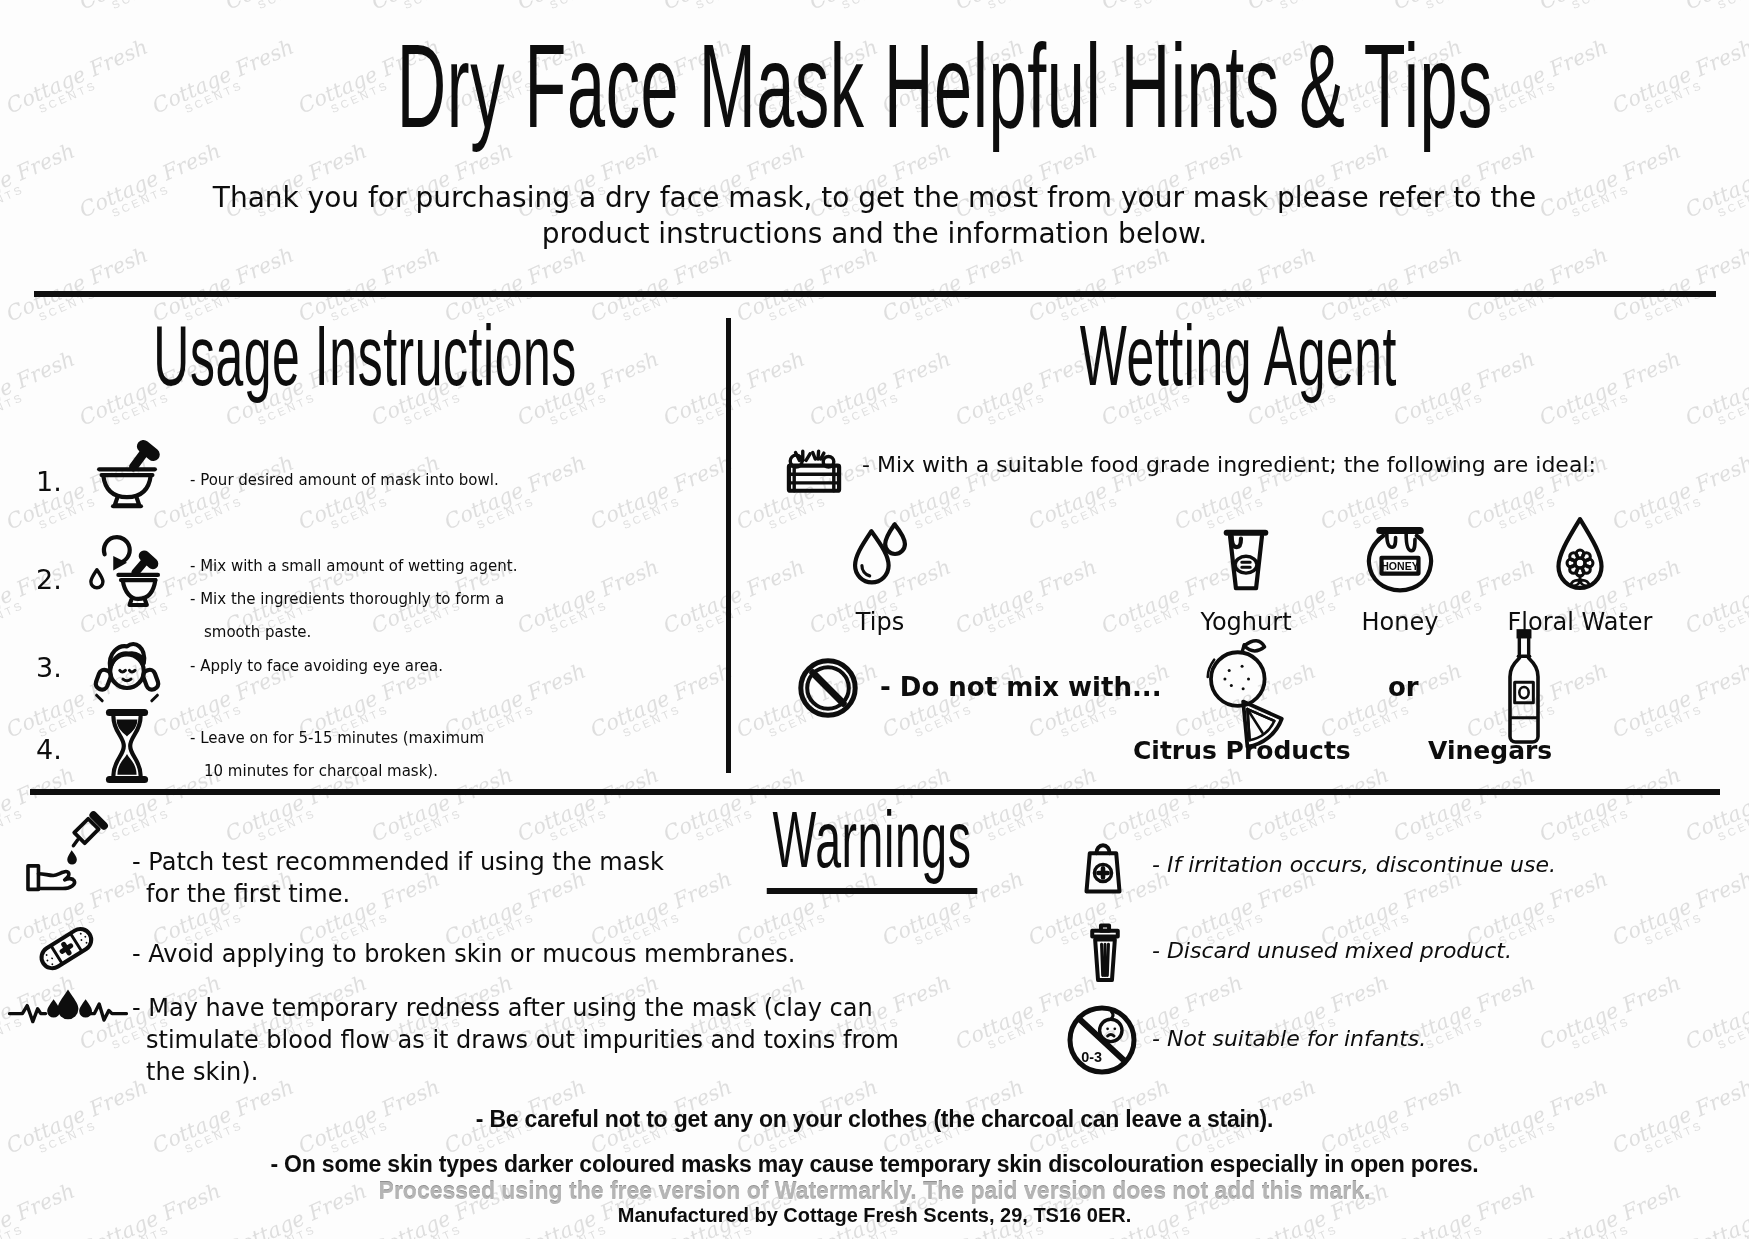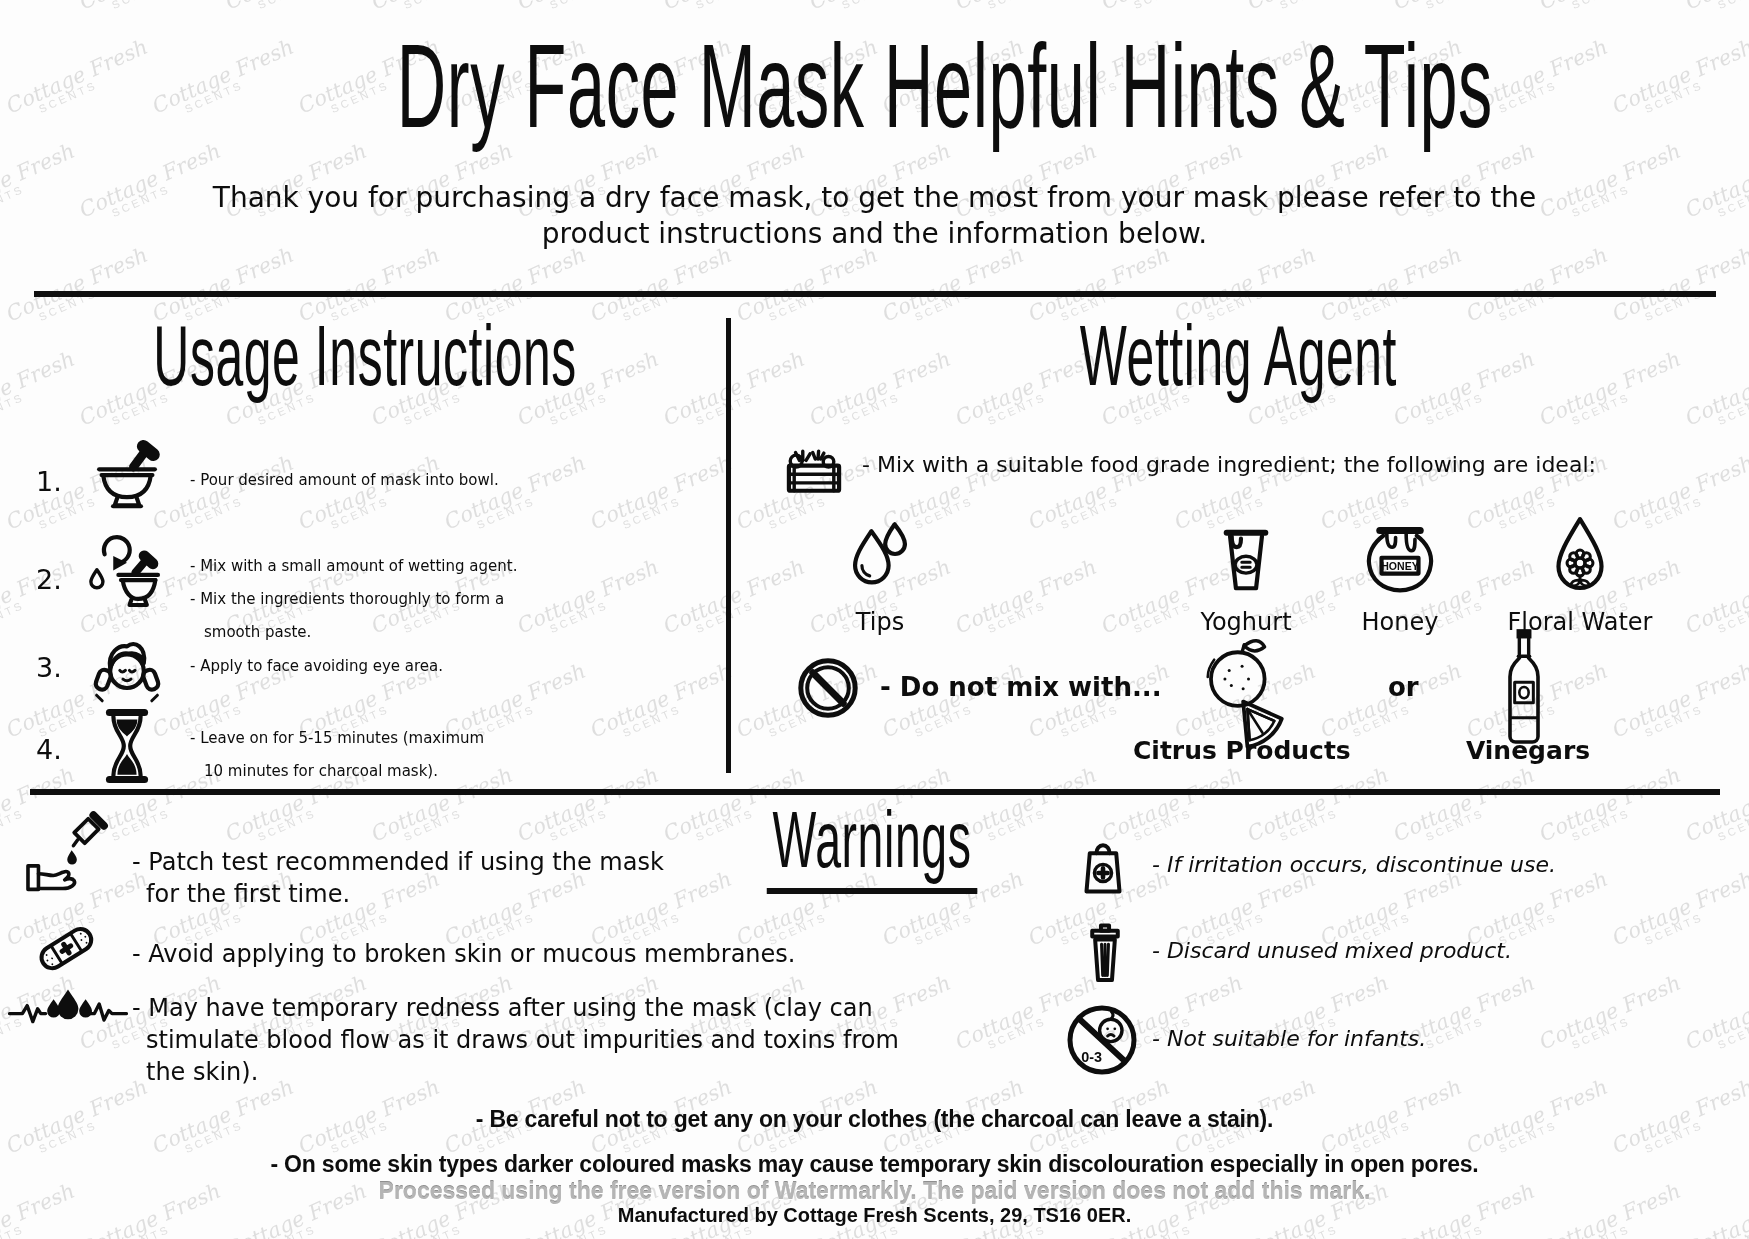--- a/index.html
+++ b/index.html
@@ -918,21 +918,21 @@
       <svg width="56" height="122" viewBox="0 0 60 130">
         <rect class="ink-fill" x="22" y="3" width="16" height="10"></rect>
         <path class="ink" d="M25 13 V30 M35 13 V30" style="stroke-width:3.4"></path>
         <path class="ink" d="M24 32 H36" style="stroke-width:3.4"></path>
         <path class="ink" d="M25 34 C18 41 15 46 15 54 V118 a6 6 0 0 0 6 6 H39 a6 6 0 0 0 6-6 V54 C45 46 42 41 35 34" style="stroke-width:3.6"></path>
         <rect class="ink" x="20" y="60" width="20" height="22" style="stroke-width:3"></rect>
         <ellipse class="ink" cx="30" cy="71" rx="5" ry="6" style="stroke-width:2.6"></ellipse>
         <path class="ink" d="M16 98 H44" style="stroke-width:3"></path>
       </svg>
     </div>
-    <div class="abs bold25" style="left:1428px;top:736px;width:200px;text-align:center;">Vinegars</div>
+    <div class="abs bold25" style="left:1428px;top:736px;width:200px;">Vinegars</div>
 
     <div class="abs rule" style="top:789px;left:30px;width:1690px;"></div>
 
     <div class="warn-h-wrap">
       <span class="hand">Warnings</span>
     </div>
 
     <div class="abs" style="left:22px;top:810px;">
       <svg width="94" height="96" viewBox="0 0 100 110">
         <path class="ink" d="M56 26 L72 10 L84 22 L68 38 Z" style="stroke-width:3.8"></path>

